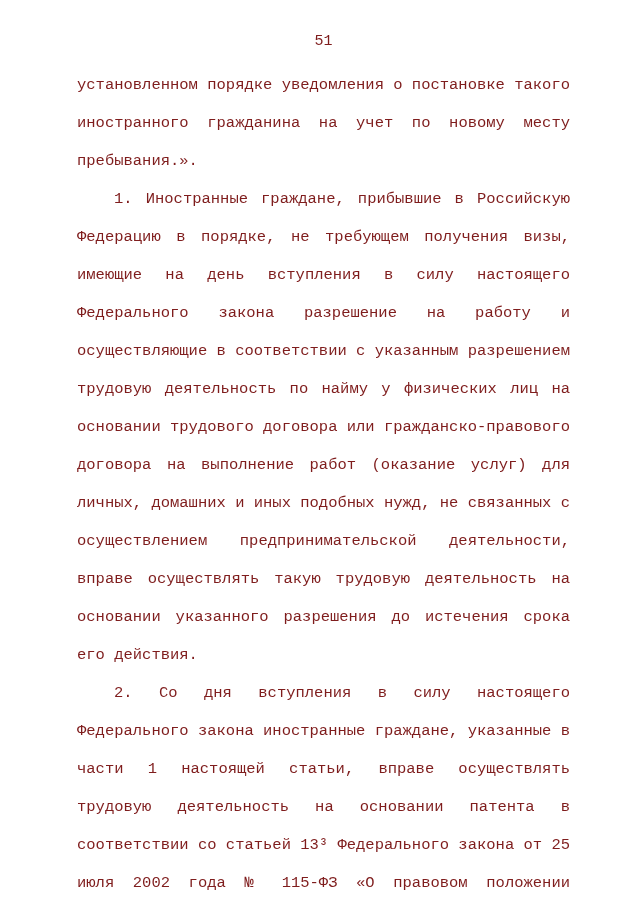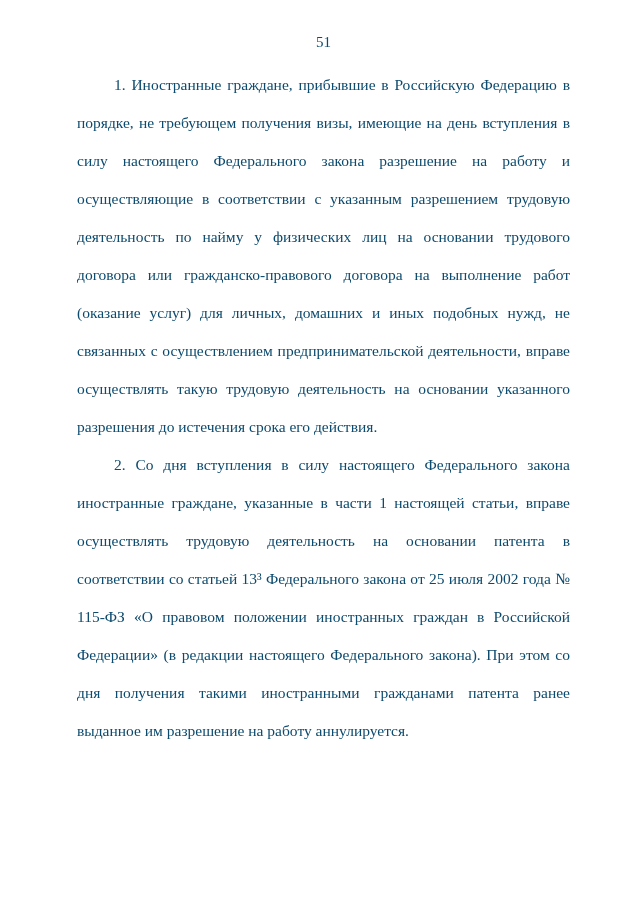--- a/index.html
+++ b/index.html
@@ -7,22 +7,22 @@
     padding: 0;
     background: #ffffff;
   }
   .page {
     position: relative;
     width: 640px;
     height: 905px;
     background: #ffffff;
     box-sizing: border-box;
     padding: 32px 70px 0 77px;
-    font-family: Liberation Serif, serif;
-    color: #0c4a6e;
+    font-family: Liberation Mono, monospace;
+    color: #7f1d1d;
     overflow: hidden;
   }
   .page-number {
     text-align: center;
     font-size: 15px;
     margin: 0 0 14px 0;
     line-height: 20px;
   }
   .body-text {
     font-size: 15.5px;
@@ -44,20 +44,21 @@
 </style>
 </head>
 <body>
 
 <div class="page">
 
   <div class="page-number">51</div>
 
   <div class="body-text">
 
+    <p>установленном порядке уведомления о постановке такого иностранного гражданина на учет по новому месту пребывания.».</p>
 
 
     <p class="para-indent">1. Иностранные граждане, прибывшие в Российскую Федерацию в порядке, не требующем получения визы, имеющие на день вступления в силу настоящего Федерального закона разрешение на работу и осуществляющие в соответствии с указанным разрешением трудовую деятельность по найму у физических лиц на основании трудового договора или гражданско-правового договора на выполнение работ (оказание услуг) для личных, домашних и иных подобных нужд, не связанных с осуществлением предпринимательской деятельности, вправе осуществлять такую трудовую деятельность на основании указанного разрешения до истечения срока его действия.</p>
 
     <p class="para-indent">2. Со дня вступления в силу настоящего Федерального закона иностранные граждане, указанные в части 1 настоящей статьи, вправе осуществлять трудовую деятельность на основании патента в соответствии со статьей 13³ Федерального закона от 25 июля 2002 года № 115-ФЗ «О правовом положении иностранных граждан в Российской Федерации» (в редакции настоящего Федерального закона). При этом со дня получения такими иностранными гражданами патента ранее выданное им разрешение на работу аннулируется.</p>
 
   </div>
 
 </div>
 

